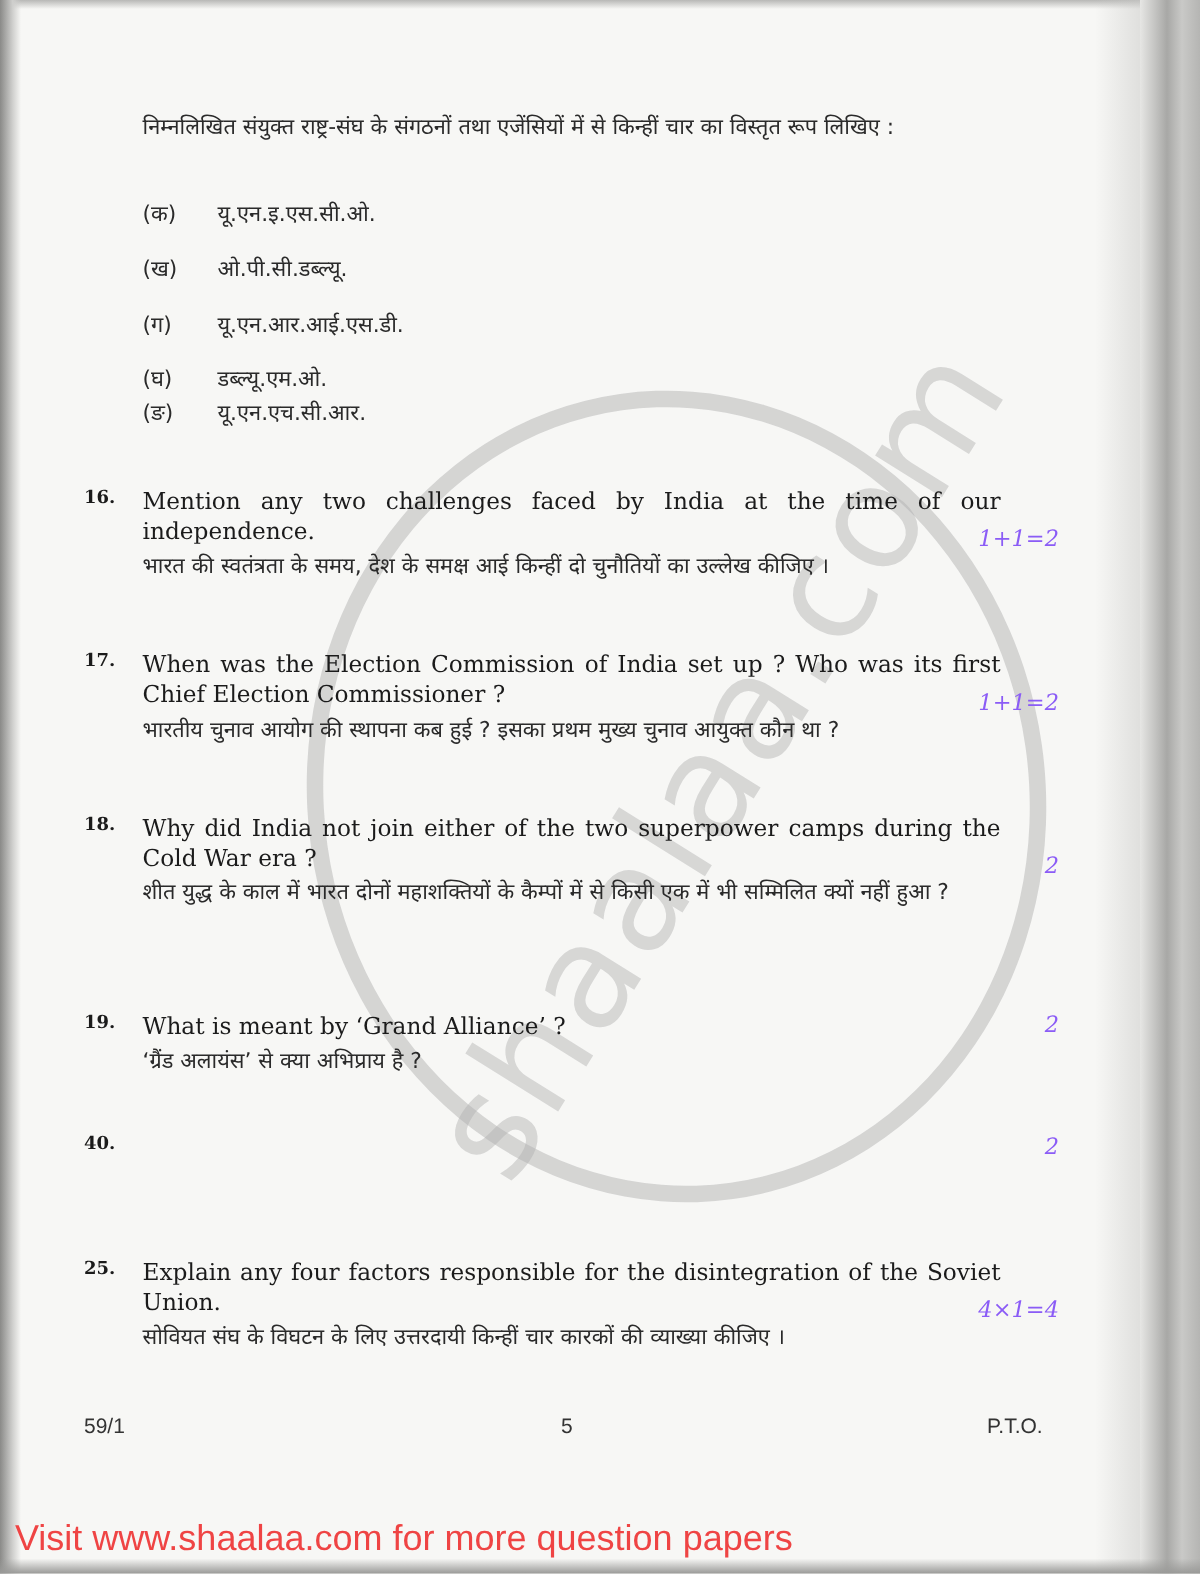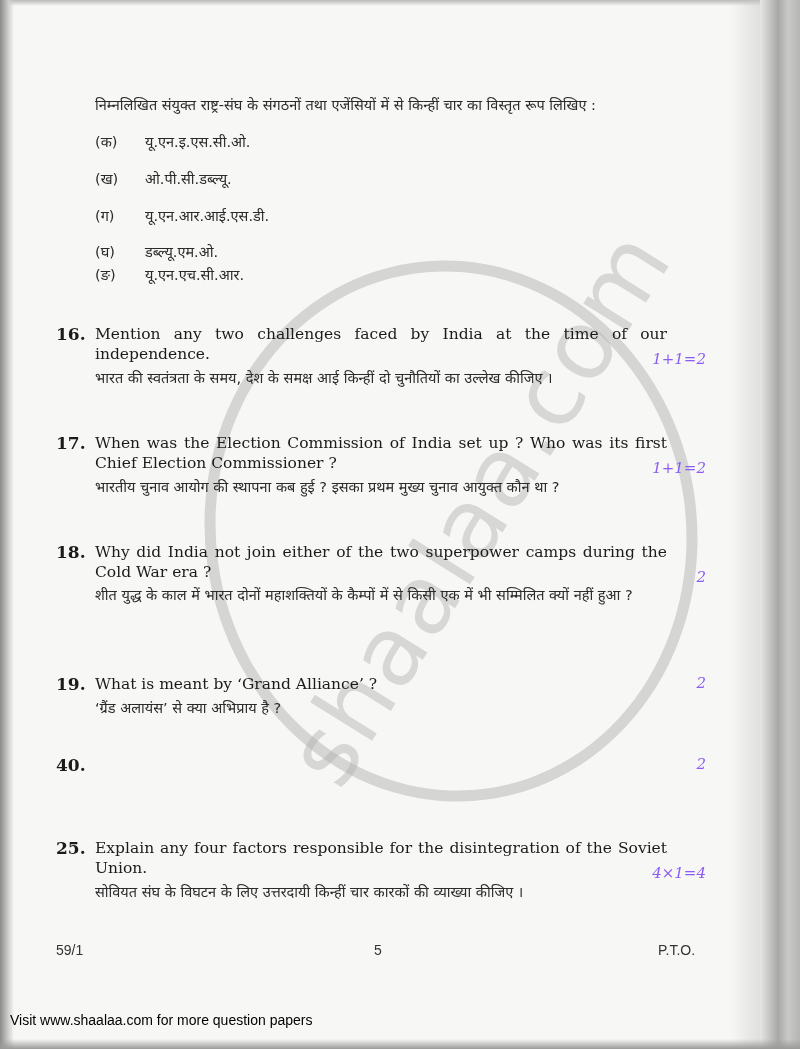--- a/index.html
+++ b/index.html
@@ -41,45 +41,45 @@
     font-size: 96px; color: rgba(175,175,175,0.45);
     transform: rotate(-58deg); transform-origin: center;
     letter-spacing: 2px;
   }
 
   .page { position: absolute; left: 0; top: 0; width: 800px; height: 1049px; }
 
   .hi { font-family: "DejaVu Sans", "Liberation Sans", sans-serif; font-size: 14.5px; color: #2a2a2a; }
   .en { font-family: "DejaVu Serif", "Liberation Serif", serif; font-size: 15.5px; color: #1b1b1b; }
 
-  .intro { position: absolute; left: 95px; top: 72px; width: 572px; line-height: 26px; text-align: justify; margin-top: 20px; }
+  .intro { position: absolute; left: 95px; top: 72px; width: 572px; line-height: 26px; text-align: justify; }
   .opt { position: absolute; left: 95px; }
   .opt .lbl { display: inline-block; width: 50px; }
 
   .q { position: absolute; left: 56px; width: 650px; }
-  .q .num { position: absolute; left: 0; top: 0; font-weight: bold; font-size: 17px; }
+  .q .num { position: absolute; left: 0; top: 0; font-weight: bold; font-size: 12px; }
   .q .body { margin-left: 39px; width: 572px; }
   .q .en-line { line-height: 20px; text-align: justify; }
   .q .hi-line { line-height: 26px; margin-top: 1px; }
   .q .marks {
     position: absolute; right: 0; font-style: italic; font-size: 15px;
     font-family: "DejaVu Serif", "Liberation Serif", serif; color: #8b5cf6;
   }
 
   .footer-code, .footer-page, .footer-pto {
     position: absolute; top: 942px;
     font-family: "Liberation Sans", "DejaVu Sans", sans-serif; font-size: 14px; color: #333;
   }
   .footer-code { left: 56px; }
   .footer-page { left: 374px; }
   .footer-pto { left: 658px; }
 
   .visit {
     position: absolute; left: 10px; top: 1012px;
-    font-family: "Liberation Sans", "DejaVu Sans", sans-serif; font-size: 14px; color: #000000;
+    font-family: "Liberation Sans", "DejaVu Sans", sans-serif; font-size: 24px; color: #ef4444;
   }
 </style>
 </head>
 <body>
 
 <div class="scan-top"></div>
 <div class="scan-edge-left"></div>
 <div class="scan-edge-right2"></div>
 <div class="scan-edge-right"></div>
 <div class="scan-bottom"></div>

